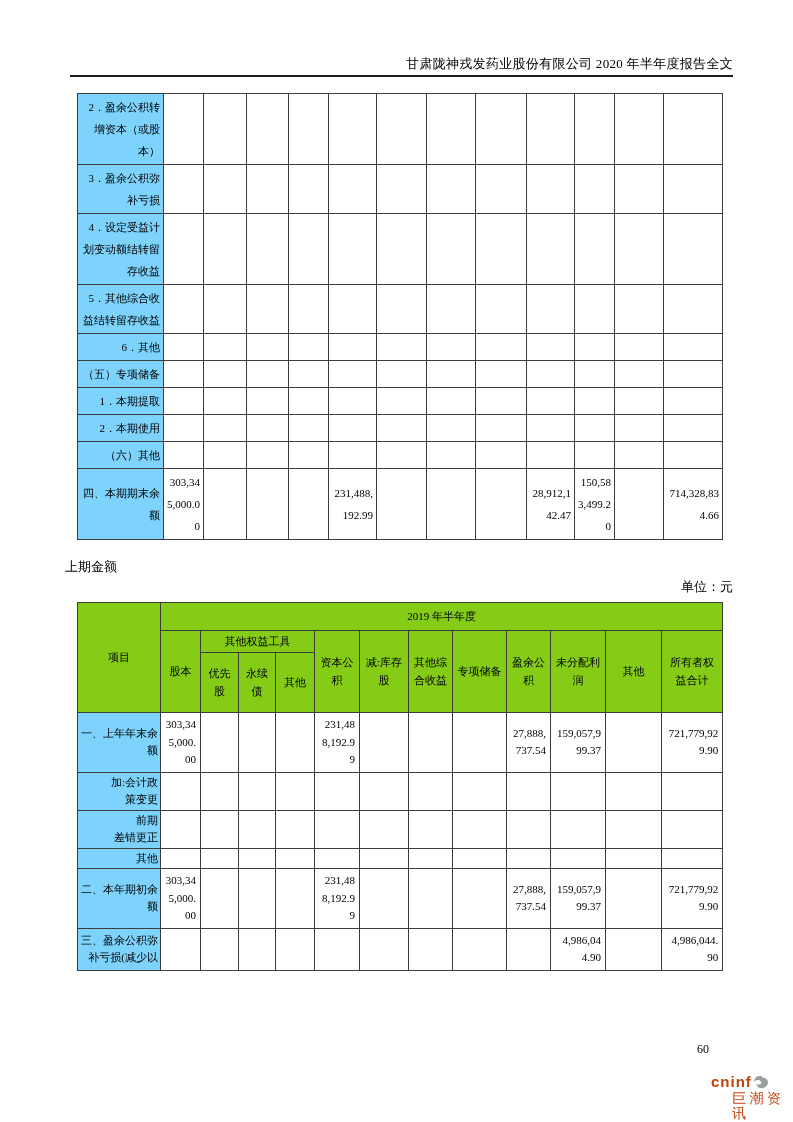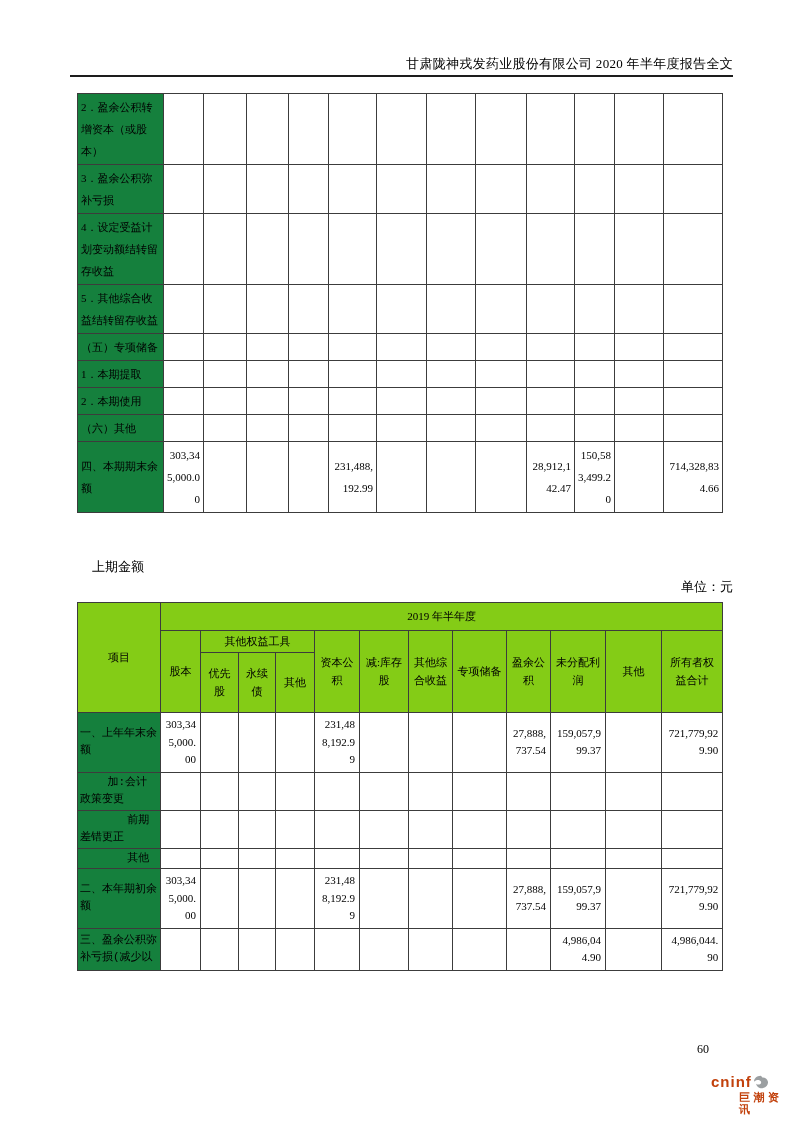--- a/index.html
+++ b/index.html
@@ -13,46 +13,46 @@
     position:absolute;top:55px;right:60px;font-size:13px;letter-spacing:.3px;
     white-space:nowrap;
   }
   .hdr-rule{
     position:absolute;top:75px;left:70px;width:663px;height:2px;background:#1d1d1d;
   }
   
   table{border-collapse:collapse;table-layout:fixed;}
   td,th{border:1px solid #3c3c3c;vertical-align:middle;font-weight:normal;
         word-break:break-all;overflow:hidden;}
-  .lbl{background:#15803d;text-align:left;}
+  .lbl{background:#7dd3fc;text-align:right;}
   .num{background:#ffffff;text-align:right;}
   
   .t-top{position:absolute;top:93px;left:77px;width:645px;font-size:11px;line-height:22px;}
   .t-top .lbl{padding:2px 3px;}
   .t-top .num{padding:2px 3px;}
   
   .t-bot{position:absolute;top:602px;left:77px;width:645px;font-size:11px;line-height:17.5px;}
   .t-bot th{background:#84cc16;text-align:center;padding:1px 4px;}
   .t-bot .h1{height:28px;}
   .t-bot .h2{height:22px;}
   .t-bot .h3{height:60px;}
-  .t-bot .lbl{padding:1px 2px;font-family:Liberation Mono, monospace;}
+  .t-bot .lbl{padding:1px 2px;}
   .t-bot .num{padding:3px 4px;}
   .ind1{text-indent:2.5em;}
   .ind2{text-indent:4.3em;}
   
-  .between-label{position:absolute;top:558px;left:92px;font-size:13px;}
+  .between-label{position:absolute;top:558px;left:65px;font-size:13px;}
   .unit-label{position:absolute;top:565px;right:60px;font-size:13px;margin-top:13px;}
   
   .page-num{position:absolute;top:1042px;left:697px;font-size:12px;}
   .logo{position:absolute;top:1074px;left:711px;width:80px;color:#c2410c;
         font-family:"Liberation Sans","DejaVu Sans",sans-serif;line-height:1.1;}
   .logo-row{display:flex;align-items:center;justify-content:flex-start;}
   .logo-brand{font-size:15px;font-weight:bold;letter-spacing:1px;}
-  .logo-cn{font-size:11px;letter-spacing:3.5px;margin-left:28px;font-weight:bold;}
+  .logo-cn{font-size:14px;letter-spacing:3.5px;margin-left:21px;}
   .logo-url{font-size:13px;letter-spacing:.2px;margin-top:10px;}
 </style>
 </head>
 <body>
 
 <div class="hdr-title">甘肃陇神戎发药业股份有限公司 2020 年半年度报告全文</div>
 <div class="hdr-rule"></div>
 
 <table class="t-top" id="top-table">
   <colgroup>
@@ -111,20 +111,35 @@
         <td class="num"></td>
         <td class="num"></td>
         <td class="num"></td>
         <td class="num"></td>
         <td class="num"></td>
         <td class="num"></td>
         <td class="num"></td>
       </tr>
       <tr>
         <td class="lbl">5．其他综合收益结转留存收益</td>
+        <td class="num"></td>
+        <td class="num"></td>
+        <td class="num"></td>
+        <td class="num"></td>
+        <td class="num"></td>
+        <td class="num"></td>
+        <td class="num"></td>
+        <td class="num"></td>
+        <td class="num"></td>
+        <td class="num"></td>
+        <td class="num"></td>
+        <td class="num"></td>
+      </tr>
+      <tr>
+        <td class="lbl">6．其他</td>
         <td class="num"></td>
         <td class="num"></td>
         <td class="num"></td>
         <td class="num"></td>
         <td class="num"></td>
         <td class="num"></td>
         <td class="num"></td>
         <td class="num"></td>
         <td class="num"></td>
         <td class="num"></td>

